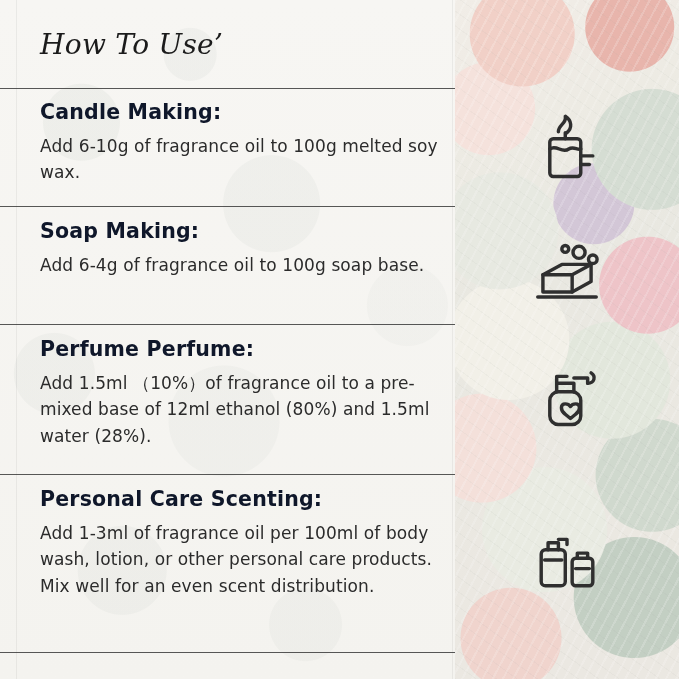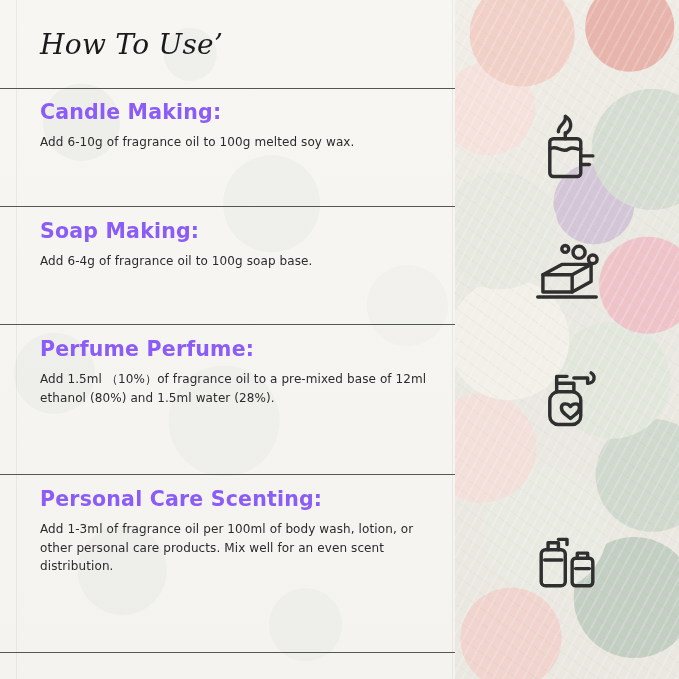--- a/index.html
+++ b/index.html
@@ -151,27 +151,27 @@
 
   .section {
     position: absolute;
     left: 40px;
     width: 400px;
   }
   .section-heading {
     font-family: "DejaVu Sans", sans-serif;
     font-size: 20.5px;
     font-weight: 700;
-    color: #8b5cf6;
+    color: #0f172a;
     letter-spacing: 0.2px;
     margin: 0 0 9px 0;
   }
   .section-body {
     font-family: "DejaVu Sans", sans-serif;
-    font-size: 12px;
+    font-size: 17px;
     line-height: 1.55;
     color: #2b2b2b;
     margin: 0;
     letter-spacing: 0.1px;
   }
 </style>
 </head>
 <body>
 
 <div class="page">

